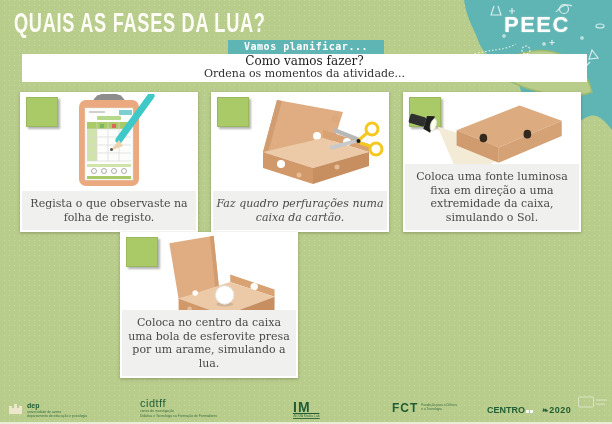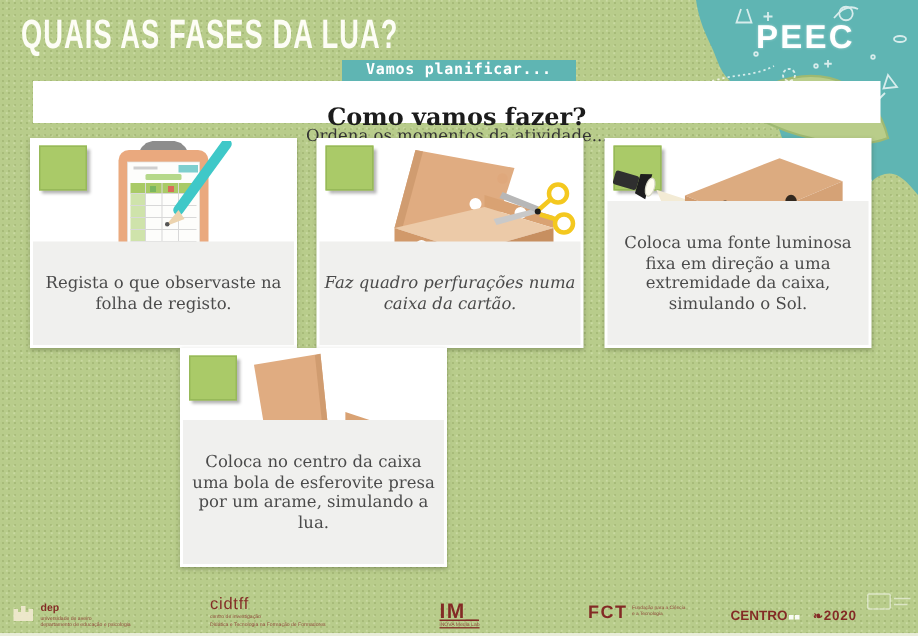--- a/index.html
+++ b/index.html
@@ -17,39 +17,39 @@
   .peec-wrap{position:absolute;top:0;right:0;width:148px;height:150px;}
   .peec-label{position:absolute;top:12px;left:40px;font-size:22px;font-weight:bold;color:#fff;
               letter-spacing:1.5px;text-shadow:0 0 2px rgba(255,255,255,.4);}
   
   .banner{position:absolute;left:228px;top:40px;width:156px;height:14px;background:#5fb5b3;
           color:#fff;font-family:"DejaVu Sans Mono",monospace;font-size:10px;font-weight:bold;
           text-align:center;line-height:14px;letter-spacing:.5px;}
   
   .intro{position:absolute;left:22px;top:54px;width:565px;height:28px;background:#fff;
          text-align:center;font-family:"DejaVu Serif",serif;color:#1c1c1c;}
-  .intro-heading{font-size:16px;font-weight:bold;line-height:14px;padding-top:17px;}
+  .intro-heading{font-size:12px;font-weight:normal;line-height:14px;padding-top:0;}
   .intro-sub{font-size:11px;line-height:12px;color:#333;}
   
   .card{position:absolute;width:178px;background:#fff;box-shadow:0 1px 3px rgba(60,70,40,.35);}
   .card1{left:20px;top:92px;height:140px;}
   .card2{left:211px;top:92px;height:140px;font-style:italic;}
   .card3{left:403px;top:92px;height:140px;}
   .card4{left:120px;top:232px;height:146px;}
   .card5{left:315px;top:246px;height:138px;}
   .order-box{position:absolute;left:6px;top:5px;width:30px;height:28px;background:#aaca68;
              border:1px solid #97b959;box-shadow:2px 2px 2px rgba(0,0,0,.3);cursor:pointer;}
   .illus{position:absolute;left:0;top:2px;width:100%;height:96px;display:flex;
          align-items:center;justify-content:center;}
   .card3 .illus{height:86px;}
   .caption{position:absolute;left:2px;right:2px;bottom:2px;background:#f0f0ee;color:#4a4a4a;
            font-family:"DejaVu Serif",serif;font-size:11px;line-height:13.5px;text-align:center;
-           padding:21px 3px;}
-  
-  .footer{position:absolute;left:0;right:0;bottom:0;height:32px;color:#7f1d1d;}
+           padding:6px 3px;}
+  
+  .footer{position:absolute;left:0;right:0;bottom:0;height:32px;color:#14532d;}
   .f-item{position:absolute;bottom:6px;opacity:.92;}
   .f-ua{left:8px;display:flex;gap:4px;align-items:flex-start;}
   .f-ua .sub{font-size:3.4px;line-height:4.2px;opacity:.85;}
   .f-ua .dep{font-size:7px;font-weight:bold;line-height:8px;}
   .f-cidtff{left:140px;}
   .f-cidtff .main{font-size:11px;letter-spacing:.5px;line-height:11px;}
   .f-cidtff .sub{font-size:3.4px;line-height:4.5px;opacity:.85;}
   .f-iml{left:293px;text-decoration:underline;}
   .f-iml .main{font-size:14px;font-weight:bold;line-height:13px;letter-spacing:1px;}
   .f-iml .sub{font-size:3.4px;line-height:4.5px;opacity:.85;}

